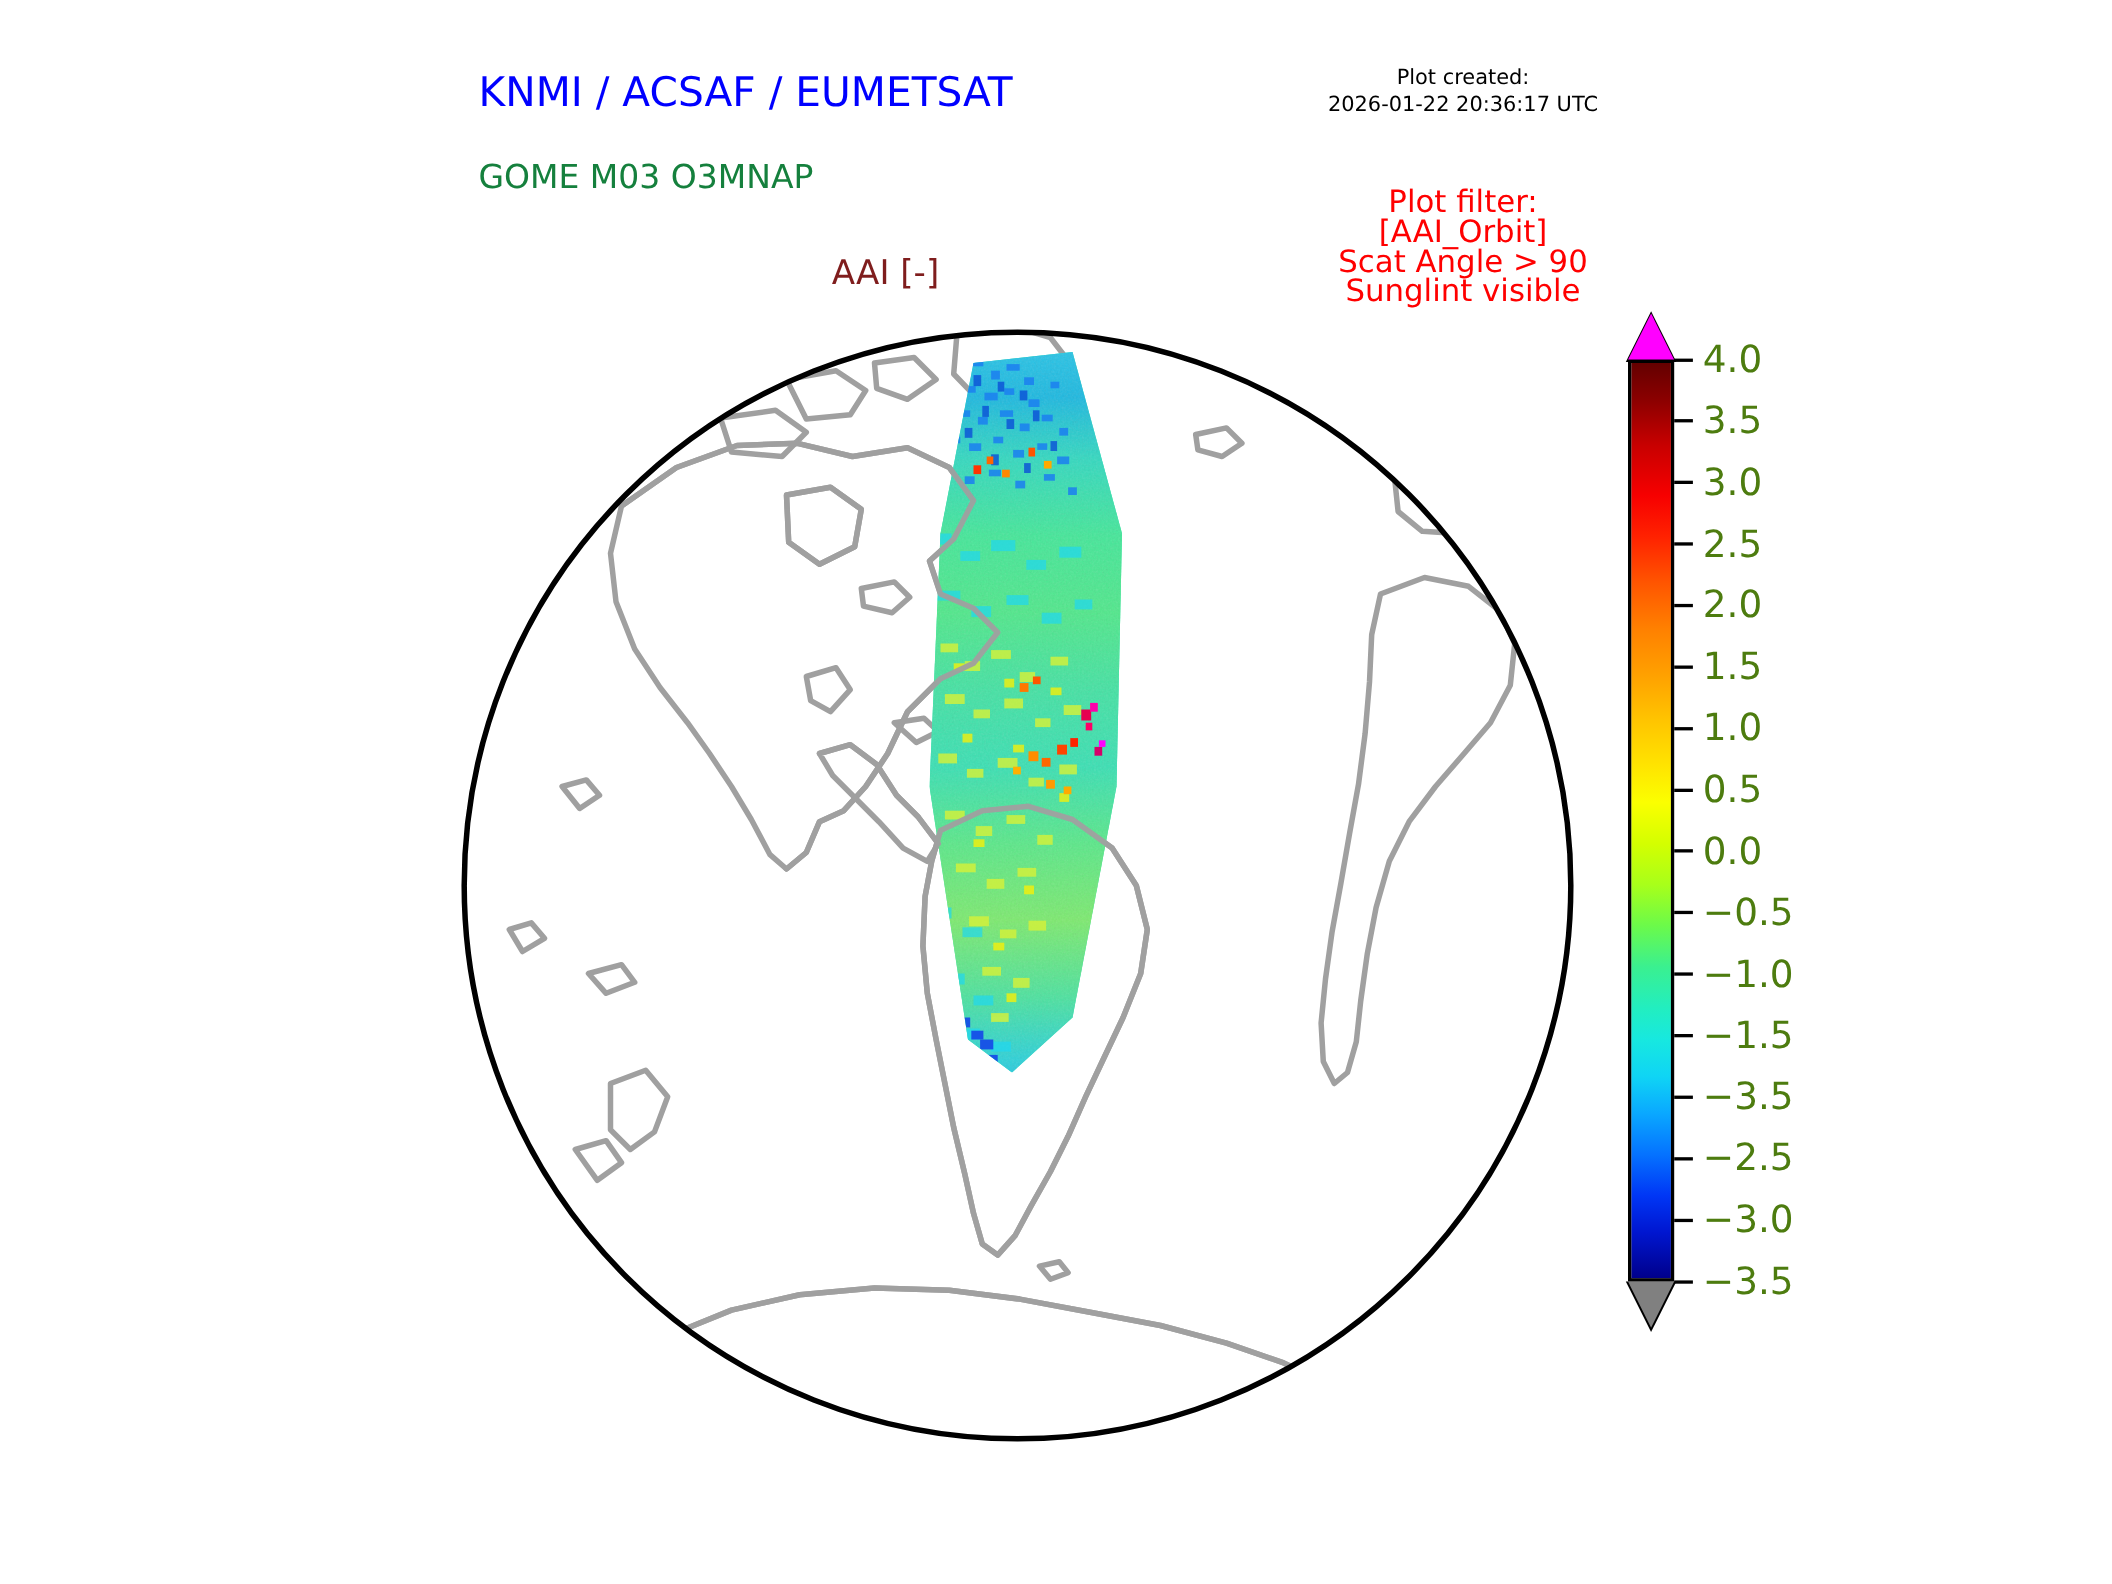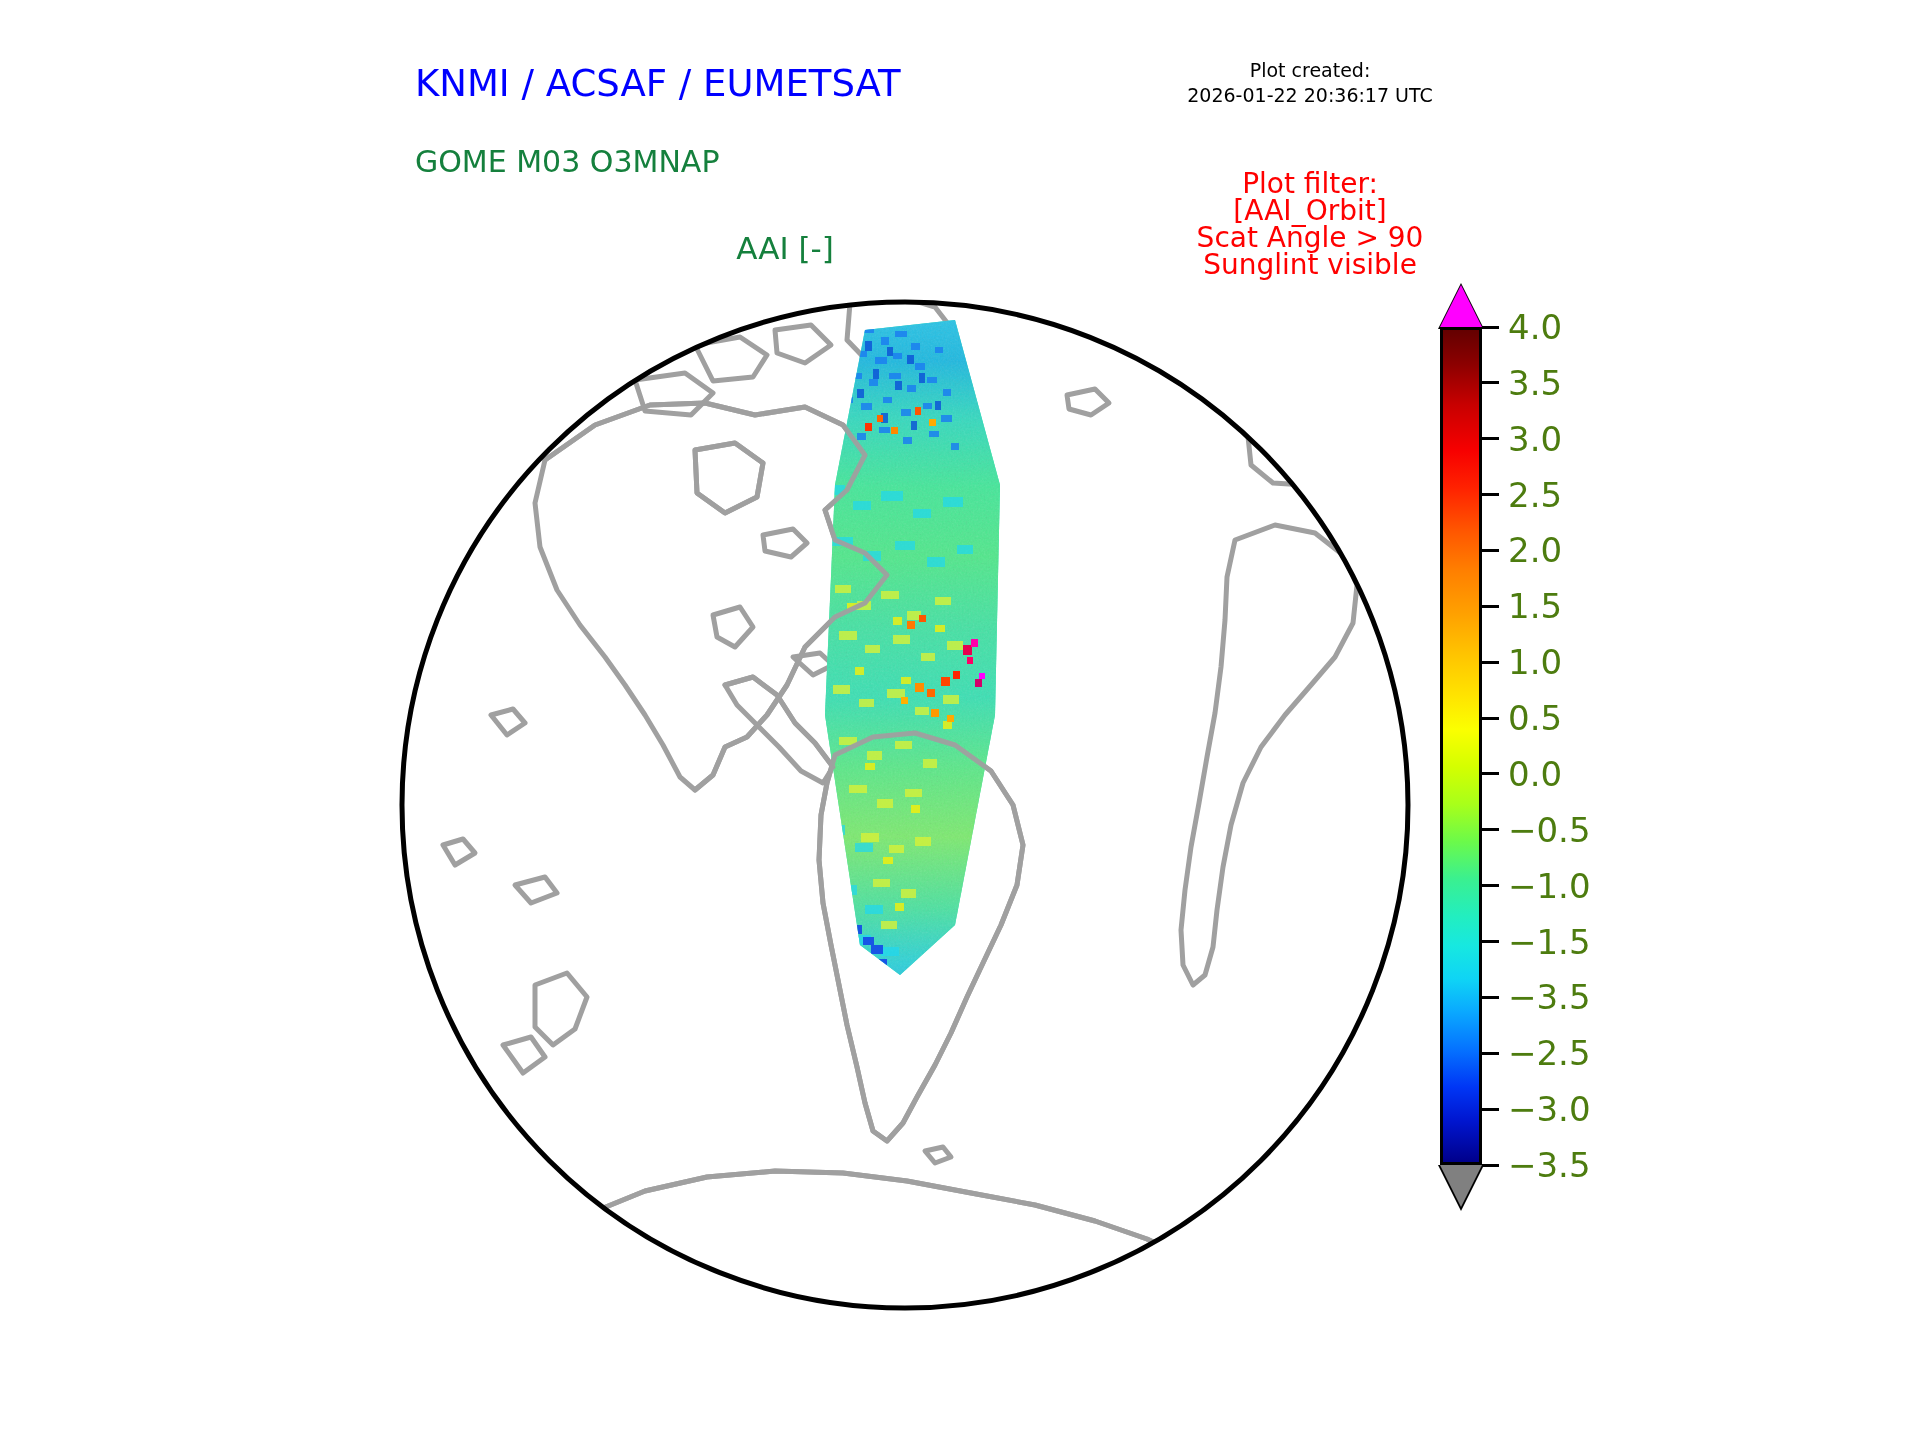--- a/index.html
+++ b/index.html
@@ -1,38 +1,38 @@
 <!DOCTYPE html>
 <html><head>
 <meta charset="utf-8">
 <style>
   html,body{margin:0;padding:0;}
   body{
     width:1920px;height:1440px;background:#ffffff;overflow:hidden;
     font-family:"DejaVu Sans","Liberation Sans",sans-serif;
     position:relative;
   }
-  .abs{position:absolute;}
+  .abs{position:absolute;margin-left:20px;}
 
   
   #org-title{
     left:415px;top:62px;font-size:37px;color:#0000ff;
     letter-spacing:0px;white-space:nowrap;
   }
   #plot-created-block{
     left:1165px;top:58px;width:290px;text-align:center;
     font-size:19px;color:#000;line-height:25px;
   }
   #dataset-block{
     left:415px;top:140px;font-size:30px;color:#15803d;line-height:43px;
     white-space:nowrap;
   }
   #quantity-title{
     left:415px;top:230px;width:740px;text-align:center;
-    font-size:31px;color:#15803d;
+    font-size:31px;color:#7f1d1d;
   }
   #plot-filter-block{
     left:1165px;top:170px;width:290px;text-align:center;
     font-size:28px;color:#ff0000;line-height:27px;
   }
 
   
   #globe-wrap{left:395px;top:285px;width:1020px;height:1040px;}
   #globe-svg{display:block;width:1020px;height:1040px;}
 

